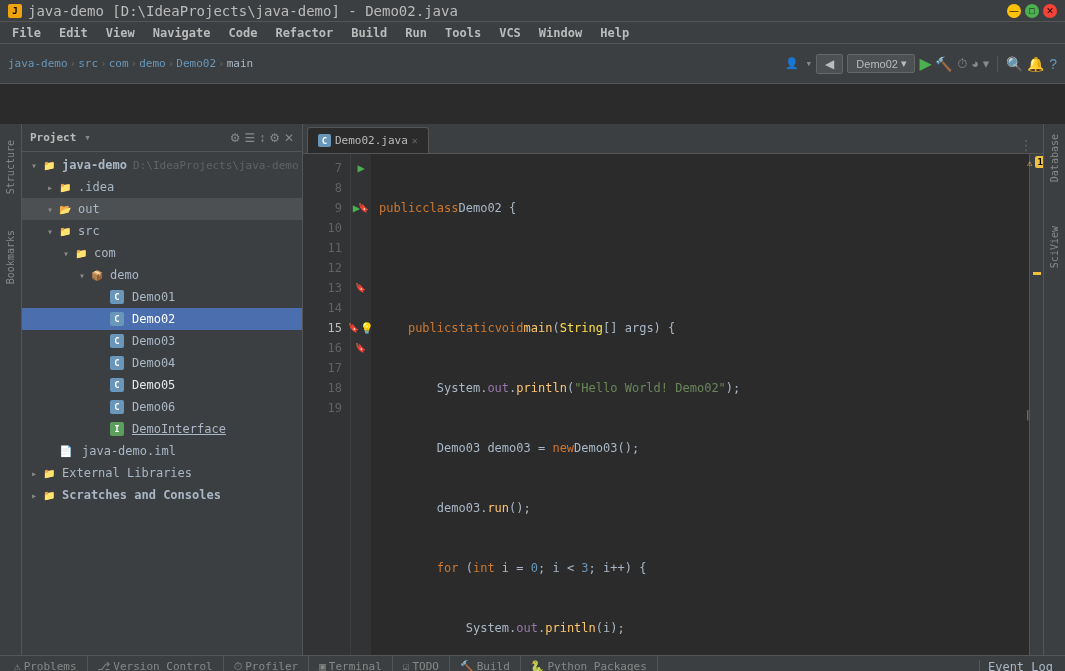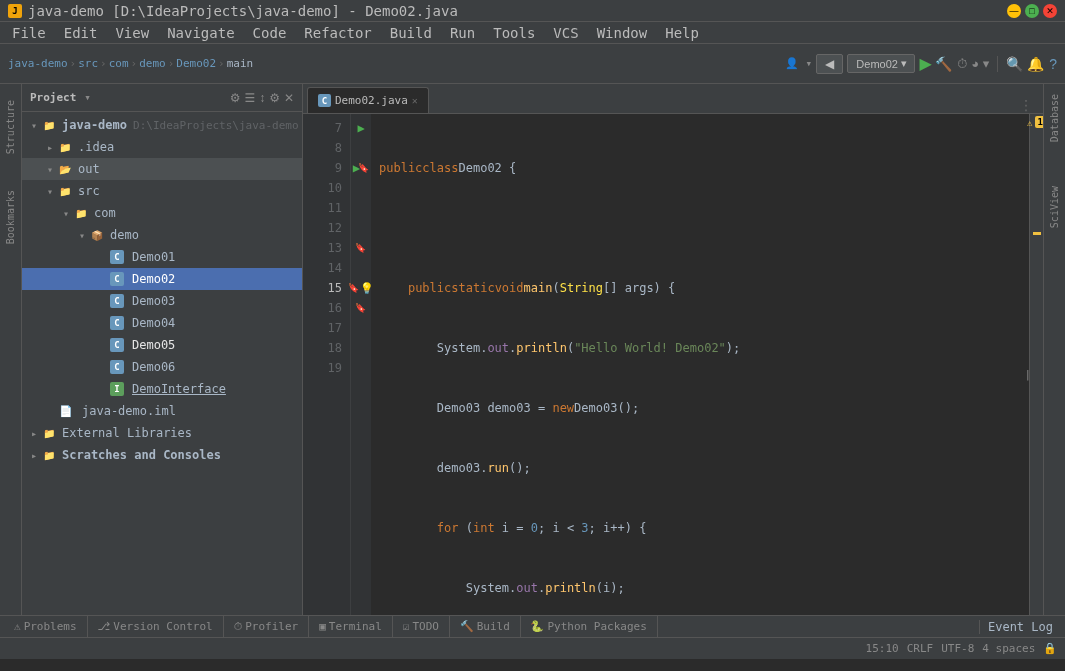--- a/index.html
+++ b/index.html
@@ -60,24 +60,25 @@
       background: #3c3f41;
       height: 22px;
       display: flex;
       align-items: center;
       padding: 0 4px;
       border-bottom: 1px solid #555;
       gap: 2px;
     }
     .menu-item {
       padding: 2px 8px;
-      font-size: 14px;
+      font-size: 12px;
       color: #bbb;
       cursor: pointer;
       border-radius: 2px;
+      font-weight: bold;
     }
 
     
     .toolbar {
       background: #3c3f41;
       height: 40px;
       display: flex;
       align-items: center;
       padding: 0 8px;
       border-bottom: 1px solid #555;
@@ -470,21 +471,21 @@
     <button style="background:transparent;border:none;color:#cc7832;font-size:14px;cursor:pointer">🔨</button>
     <button style="background:transparent;border:none;color:#888;font-size:13px;cursor:pointer">⏱</button>
     <button style="background:transparent;border:none;color:#888;font-size:13px;cursor:pointer">◕ ▾</button>
     <span style="width:1px;height:16px;background:#555;margin:0 4px"></span>
     <button class="search-icon-btn">🔍</button>
     <button style="background:transparent;border:none;color:#f0c040;font-size:14px;cursor:pointer">🔔</button>
     <button style="background:transparent;border:none;color:#6897bb;font-size:14px;cursor:pointer">?</button>
   </div>
 </div>
 
-<div class="main-layout" style="height: 531px;">
+<div class="main-layout" style="height: 531px; margin-top: 40px;">
 
   <div style="width:22px;background:#3c3f41;border-right:1px solid #555;display:flex;flex-direction:column;align-items:center;padding-top:8px;">
     <div class="structure-vertical">Structure</div>
     <div class="structure-vertical" style="margin-top:20px;">Bookmarks</div>
   </div>
 
   <div class="left-panel" style="width:281px;">
     <div class="panel-header">
       <span class="panel-title">Project</span>
       <span style="color:#888;font-size:11px;cursor:pointer;margin-left:4px;">▾</span>

